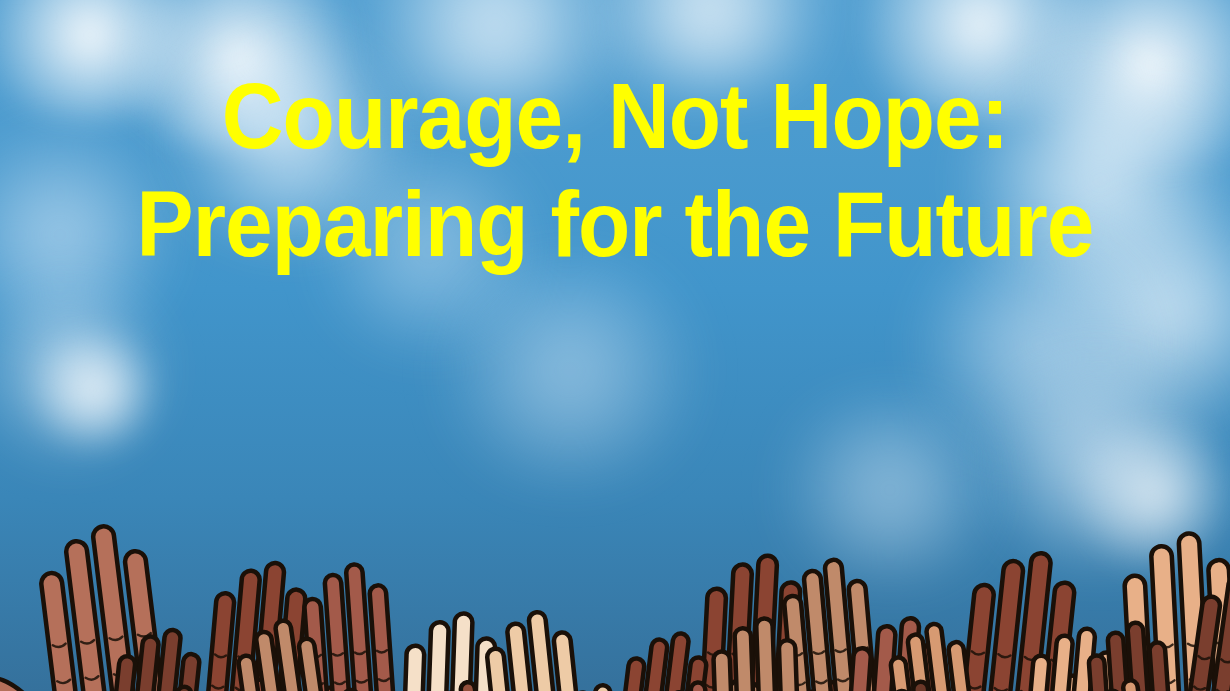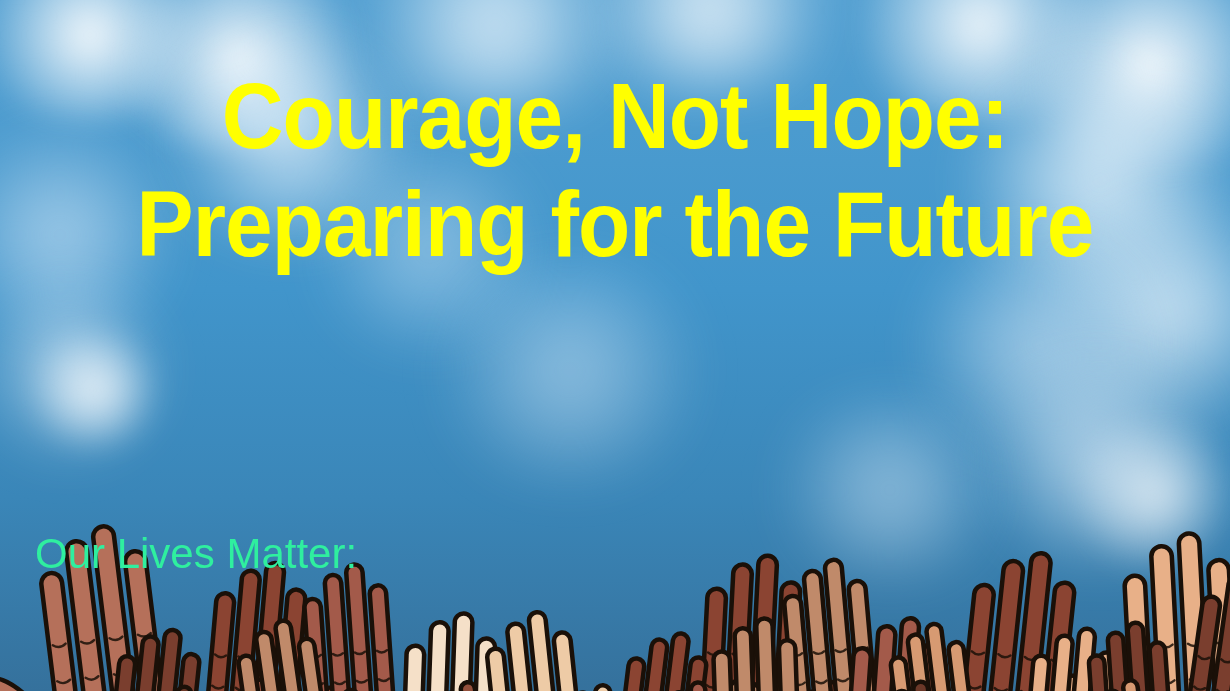--- a/index.html
+++ b/index.html
@@ -641,16 +641,15 @@
           <path d="M77 -34 q5 4 10 0" fill="none" stroke="#1A1008" stroke-width="2.7906976744186047" stroke-linecap="round" opacity=".85"></path>
           <path d="M77 -6  q5 4 10 0" fill="none" stroke="#1A1008" stroke-width="2.7906976744186047" stroke-linecap="round" opacity=".85"></path>
           <path d="M20 70 q28 16 58 4" fill="none" stroke="#1A1008" stroke-width="2.7906976744186047" stroke-linecap="round" opacity=".85"></path>
           <path d="M24 92 q24 12 44 2" fill="none" stroke="#1A1008" stroke-width="2.7906976744186047" stroke-linecap="round" opacity=".85"></path>
           <path d="M30 112 q18 8 30 2" fill="none" stroke="#1A1008" stroke-width="2.7906976744186047" stroke-linecap="round" opacity=".85"></path>
         </g>
       </svg>
   </div>
 
   <div class="subtitle-block">
-    <div class="subtitle-line">Our Lives Matter:</div>
   </div>
 
 </div>
 
 </body></html>

